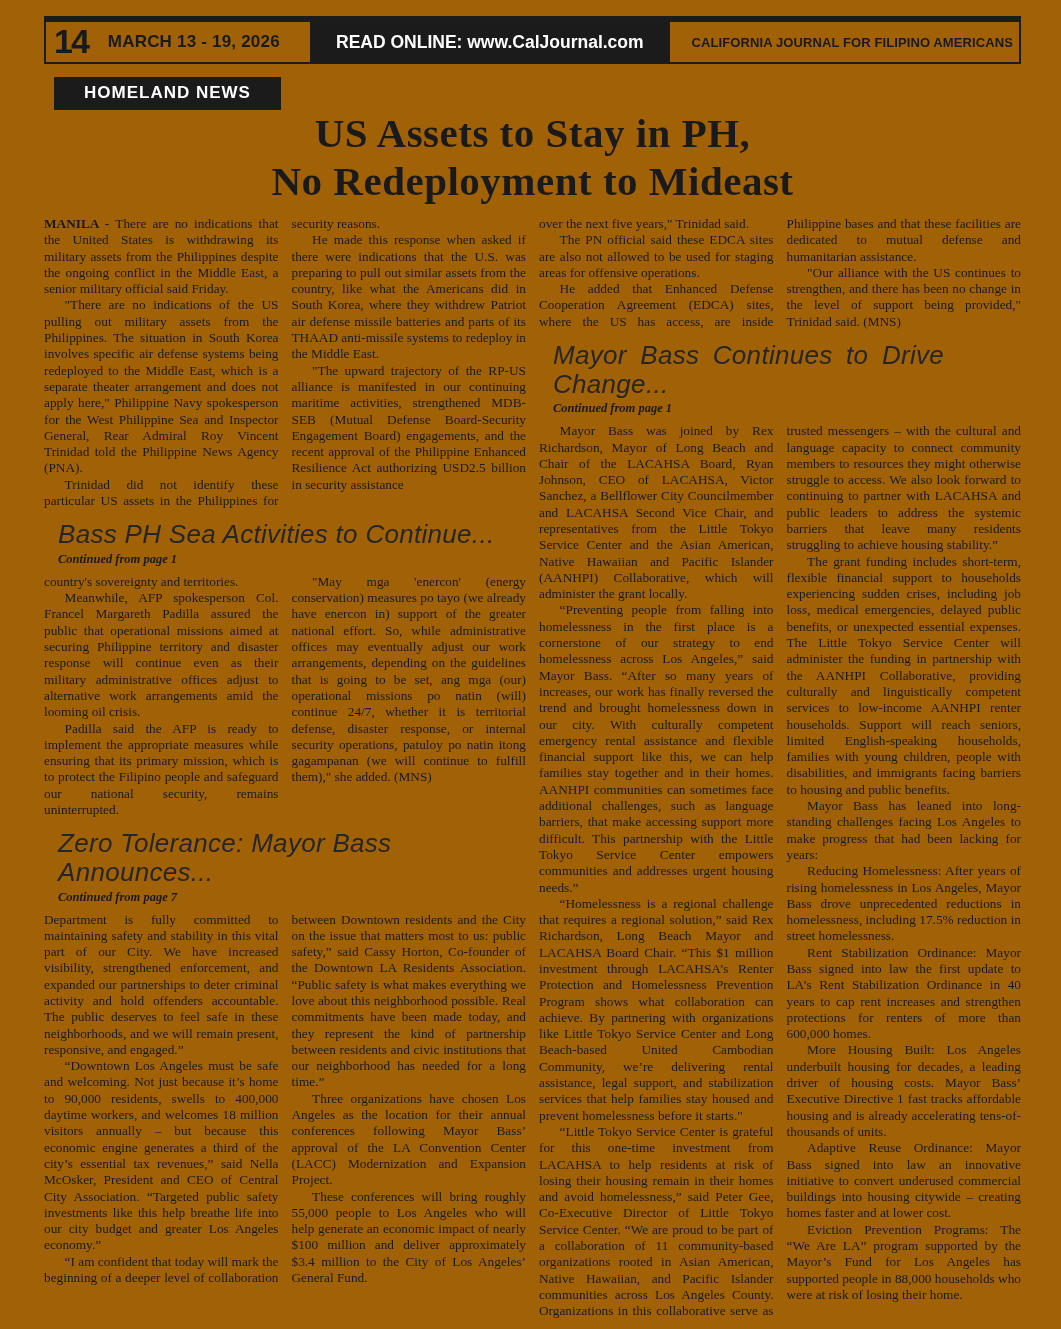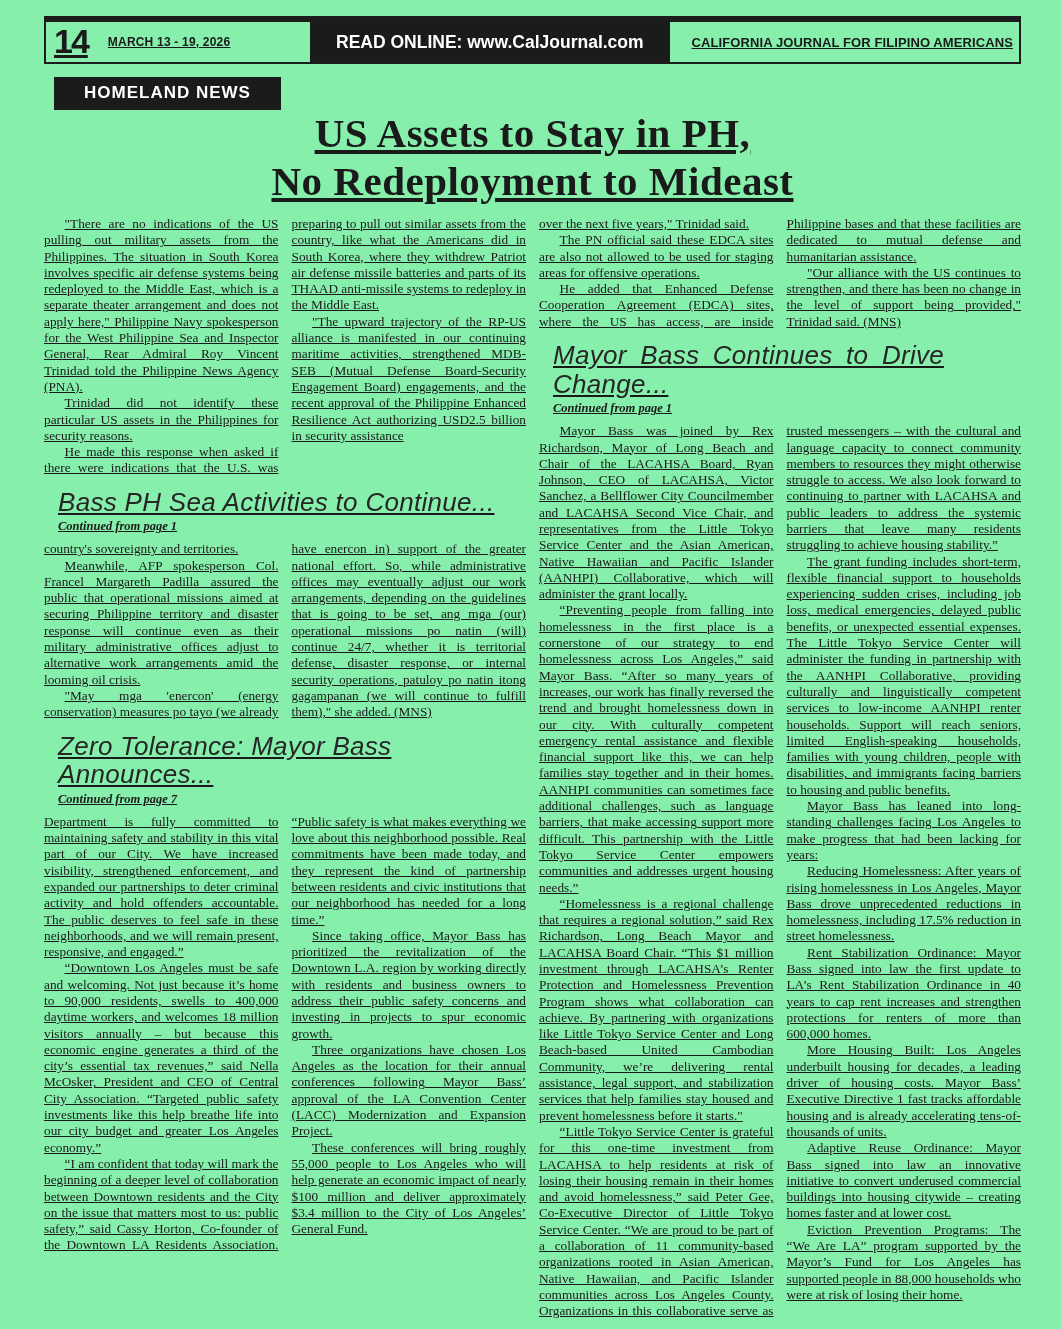--- a/index.html
+++ b/index.html
@@ -1,41 +1,40 @@
 <!DOCTYPE html>
 <html><head>
 <meta charset="utf-8">
 <style>
   html,body { margin:0; padding:0; background:#ffffff; }
   .page {
     position:relative;
     width:1061px; height:1329px;
     box-sizing:border-box;
-    background:#86efac;
+    background:#a16207;
     color:#1a1a1a;
     padding:16px 40px 26px 44px;
     overflow:hidden;
     font-family:"Liberation Serif", serif;
-    text-decoration:underline;
   }
   
   .masthead {
     display:flex; align-items:stretch;
     border:2px solid #1c1c1c; border-top-width:6px;
     height:40px;
   }
   .pagenum {
     font-family:"Liberation Sans", sans-serif;
     font-weight:bold; font-size:34px; line-height:38px;
     letter-spacing:-2px;
     padding:0 4px 0 8px;
   }
   .issuedate {
     font-family:"Liberation Sans", sans-serif;
-    font-weight:bold; font-size:12px;
+    font-weight:bold; font-size:17px;
     align-self:center; margin-left:16px; letter-spacing:0.2px;
   }
   .readonline {
     background:#1b1b1b; color:#fff;
     font-family:"Liberation Sans", sans-serif;
     font-weight:bold; font-size:17.5px;
     display:flex; align-items:center;
     padding:0 26px;
     margin-left:auto;
   }
@@ -105,43 +104,44 @@
 
   <div class="kicker">HOMELAND NEWS</div>
 
   <h1 class="headline"><span>US Assets to Stay in PH,</span><br><span>No Redeployment to Mideast</span></h1>
 
   <div class="content">
 
     <div class="half">
 
       <div class="cols">
+        <p class="flush"><b class="dateline">MANILA - </b><span>There are no indications that the United States is withdrawing its military assets from the Philippines despite the ongoing conflict in the Middle East, a senior military official said Friday.</span></p>
         <p>"There are no indications of the US pulling out military assets from the Philippines. The situation in South Korea involves specific air defense systems being redeployed to the Middle East, which is a separate theater arrangement and does not apply here," Philippine Navy spokesperson for the West Philippine Sea and Inspector General, Rear Admiral Roy Vincent Trinidad told the Philippine News Agency (PNA).</p>
         <p>Trinidad did not identify these particular US assets in the Philippines for security reasons.</p>
         <p>He made this response when asked if there were indications that the U.S. was preparing to pull out similar assets from the country, like what the Americans did in South Korea, where they withdrew Patriot air defense missile batteries and parts of its THAAD anti-missile systems to redeploy in the Middle East.</p>
         <p>"The upward trajectory of the RP-US alliance is manifested in our continuing maritime activities, strengthened MDB-SEB (Mutual Defense Board-Security Engagement Board) engagements, and the recent approval of the Philippine Enhanced Resilience Act authorizing USD2.5 billion in security assistance</p>
       </div>
 
       <h2 class="sec-title">Bass PH Sea Activities to Continue...</h2>
       <div class="continued">Continued from page 1</div>
 
       <div class="cols">
         <p class="flush">country's sovereignty and territories.</p>
         <p>Meanwhile, AFP spokesperson Col. Francel Margareth Padilla assured the public that operational missions aimed at securing Philippine territory and disaster response will continue even as their military administrative offices adjust to alternative work arrangements amid the looming oil crisis.</p>
+        <p>Padilla said the AFP is ready to implement the appropriate measures while ensuring that its primary mission, which is to protect the Filipino people and safeguard our national security, remains uninterrupted.</p>
         <p>"May mga 'enercon' (energy conservation) measures po tayo (we already have enercon in) support of the greater national effort. So, while administrative offices may eventually adjust our work arrangements, depending on the guidelines that is going to be set, ang mga (our) operational missions po natin (will) continue 24/7, whether it is territorial defense, disaster response, or internal security operations, patuloy po natin itong gagampanan (we will continue to fulfill them)," she added. (MNS)</p>
       </div>
 
       <h2 class="sec-title">Zero Tolerance: Mayor Bass Announces...</h2>
       <div class="continued">Continued from page 7</div>
 
       <div class="cols">
         <p class="flush">Department is fully committed to maintaining safety and stability in this vital part of our City. We have increased visibility, strengthened enforcement, and expanded our partnerships to deter criminal activity and hold offenders accountable. The public deserves to feel safe in these neighborhoods, and we will remain present, responsive, and engaged.”</p>
         <p>“Downtown Los Angeles must be safe and welcoming. Not just because it’s home to 90,000 residents, swells to 400,000 daytime workers, and welcomes 18 million visitors annually – but because this economic engine generates a third of the city’s essential tax revenues,” said Nella McOsker, President and CEO of Central City Association. “Targeted public safety investments like this help breathe life into our city budget and greater Los Angeles economy.”</p>
         <p>“I am confident that today will mark the beginning of a deeper level of collaboration between Downtown residents and the City on the issue that matters most to us: public safety,” said Cassy Horton, Co-founder of the Downtown LA Residents Association. “Public safety is what makes everything we love about this neighborhood possible. Real commitments have been made today, and they represent the kind of partnership between residents and civic institutions that our neighborhood has needed for a long time.”</p>
-        <p>Since taking office, Mayor Bass has prioritized the revitalization of the Downtown L.A. region by working directly with residents and business owners to address their public safety concerns and investing in projects to spur economic growth.</p>
         <p>Three organizations have chosen Los Angeles as the location for their annual conferences following Mayor Bass’ approval of the LA Convention Center (LACC) Modernization and Expansion Project.</p>
         <p>These conferences will bring roughly 55,000 people to Los Angeles who will help generate an economic impact of nearly $100 million and deliver approximately $3.4 million to the City of Los Angeles’ General Fund.</p>
       </div>
 
     </div>
 
     <div class="half">
 
       <div class="cols">
         <p class="flush">over the next five years," Trinidad said.</p>

